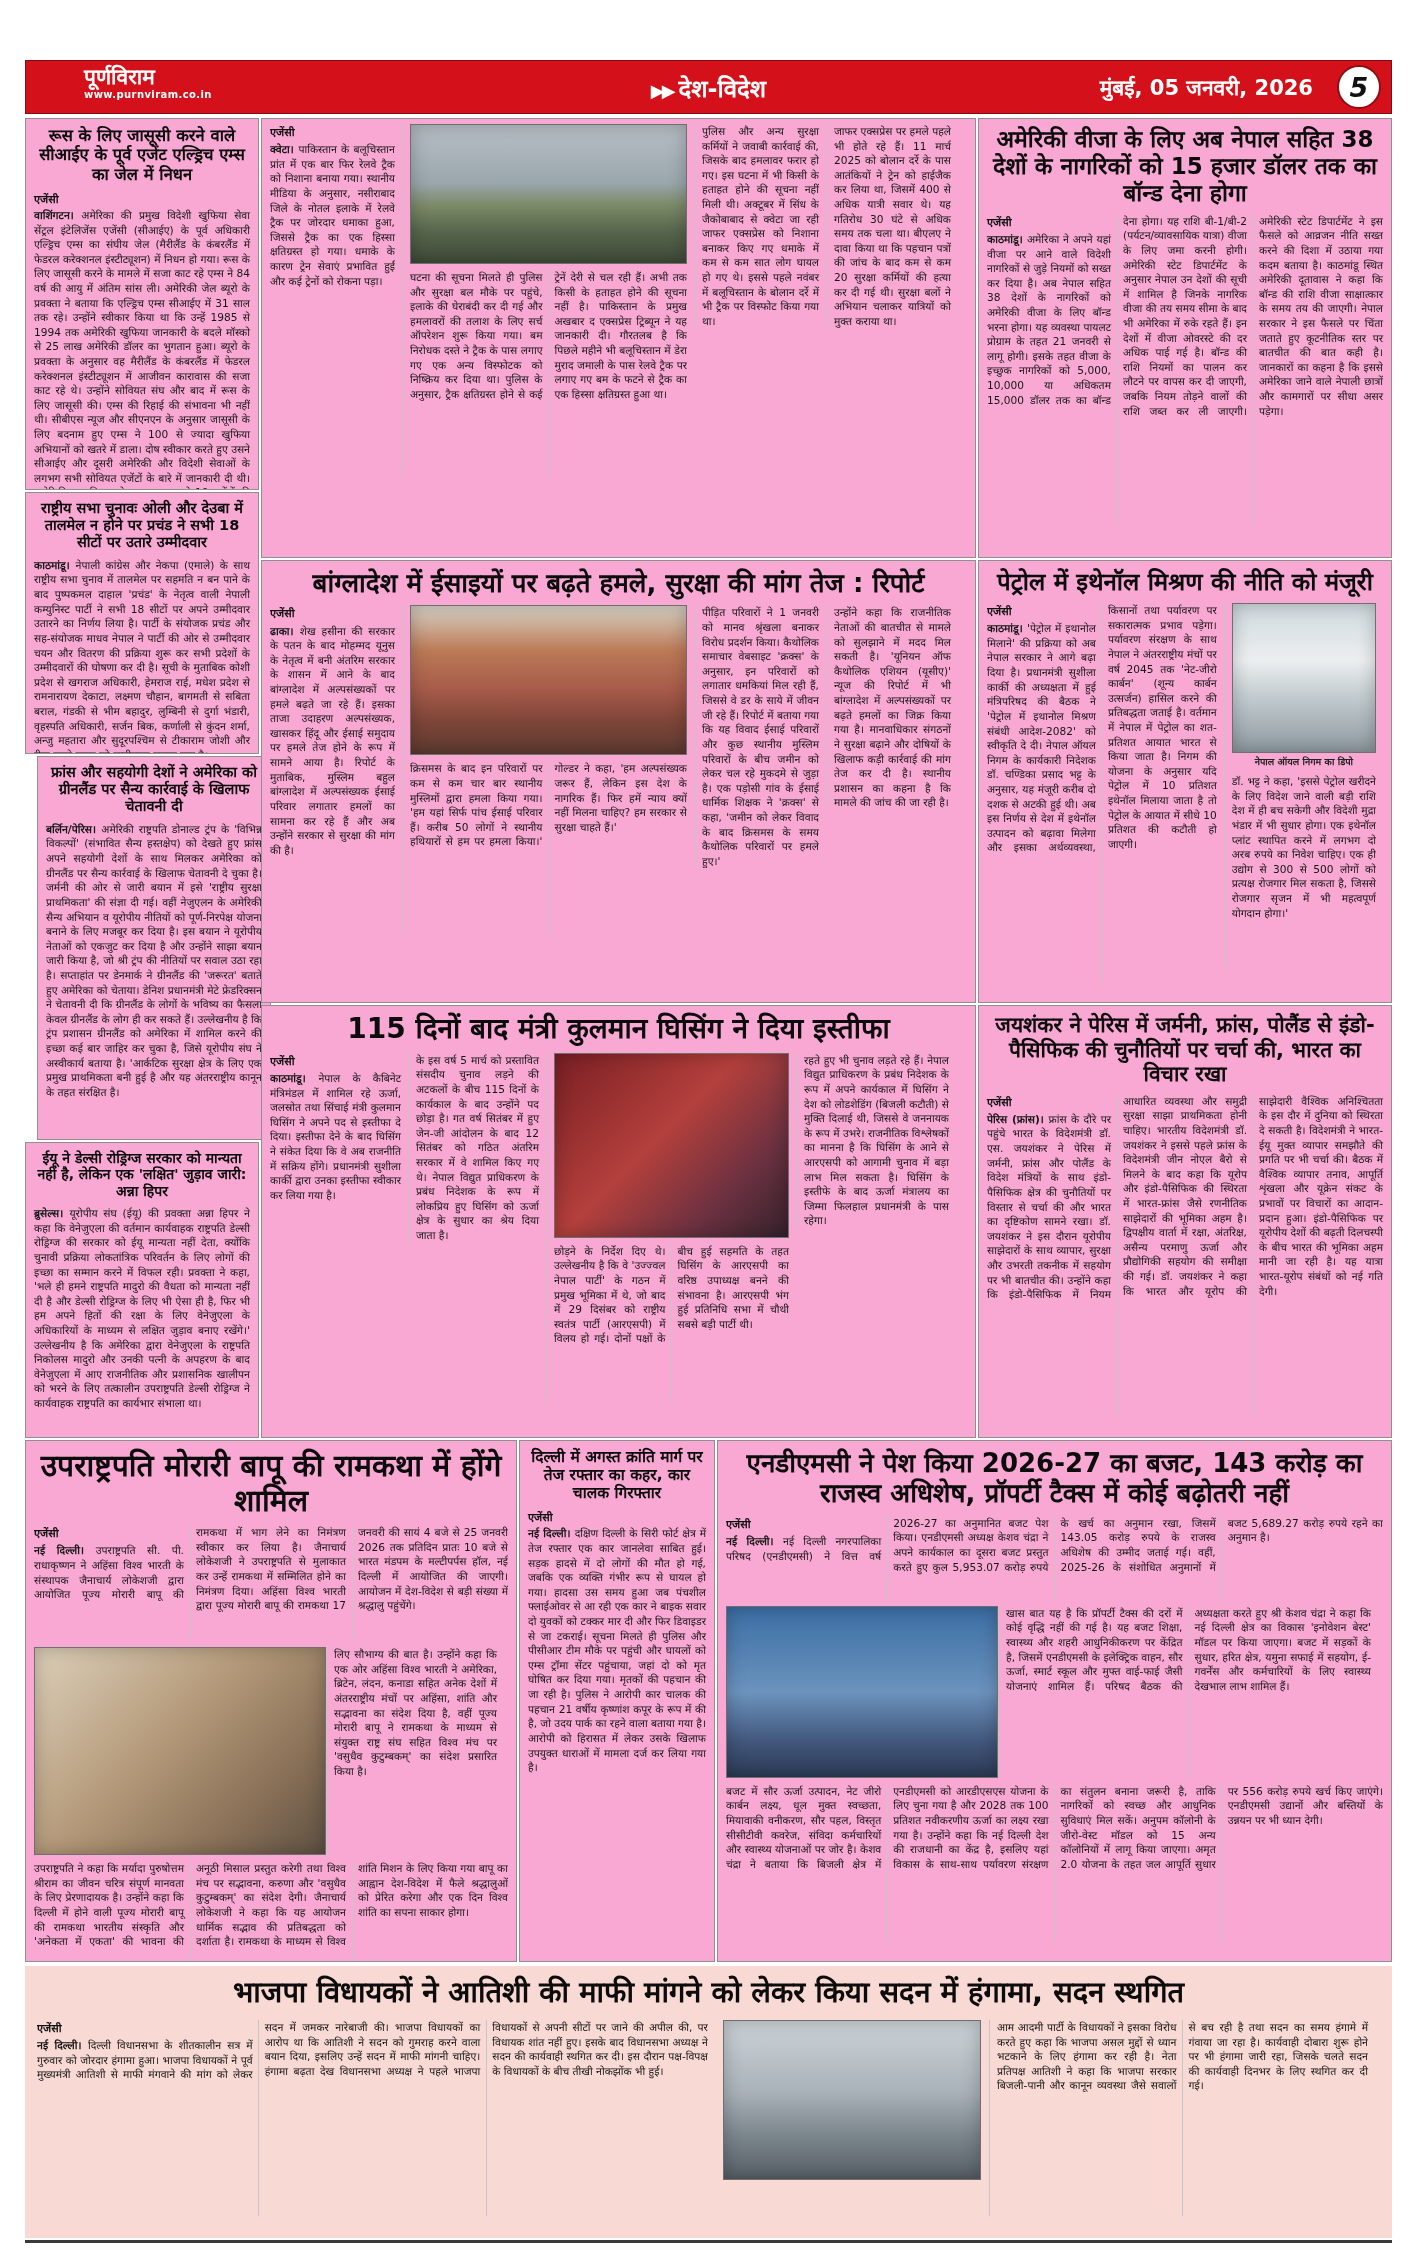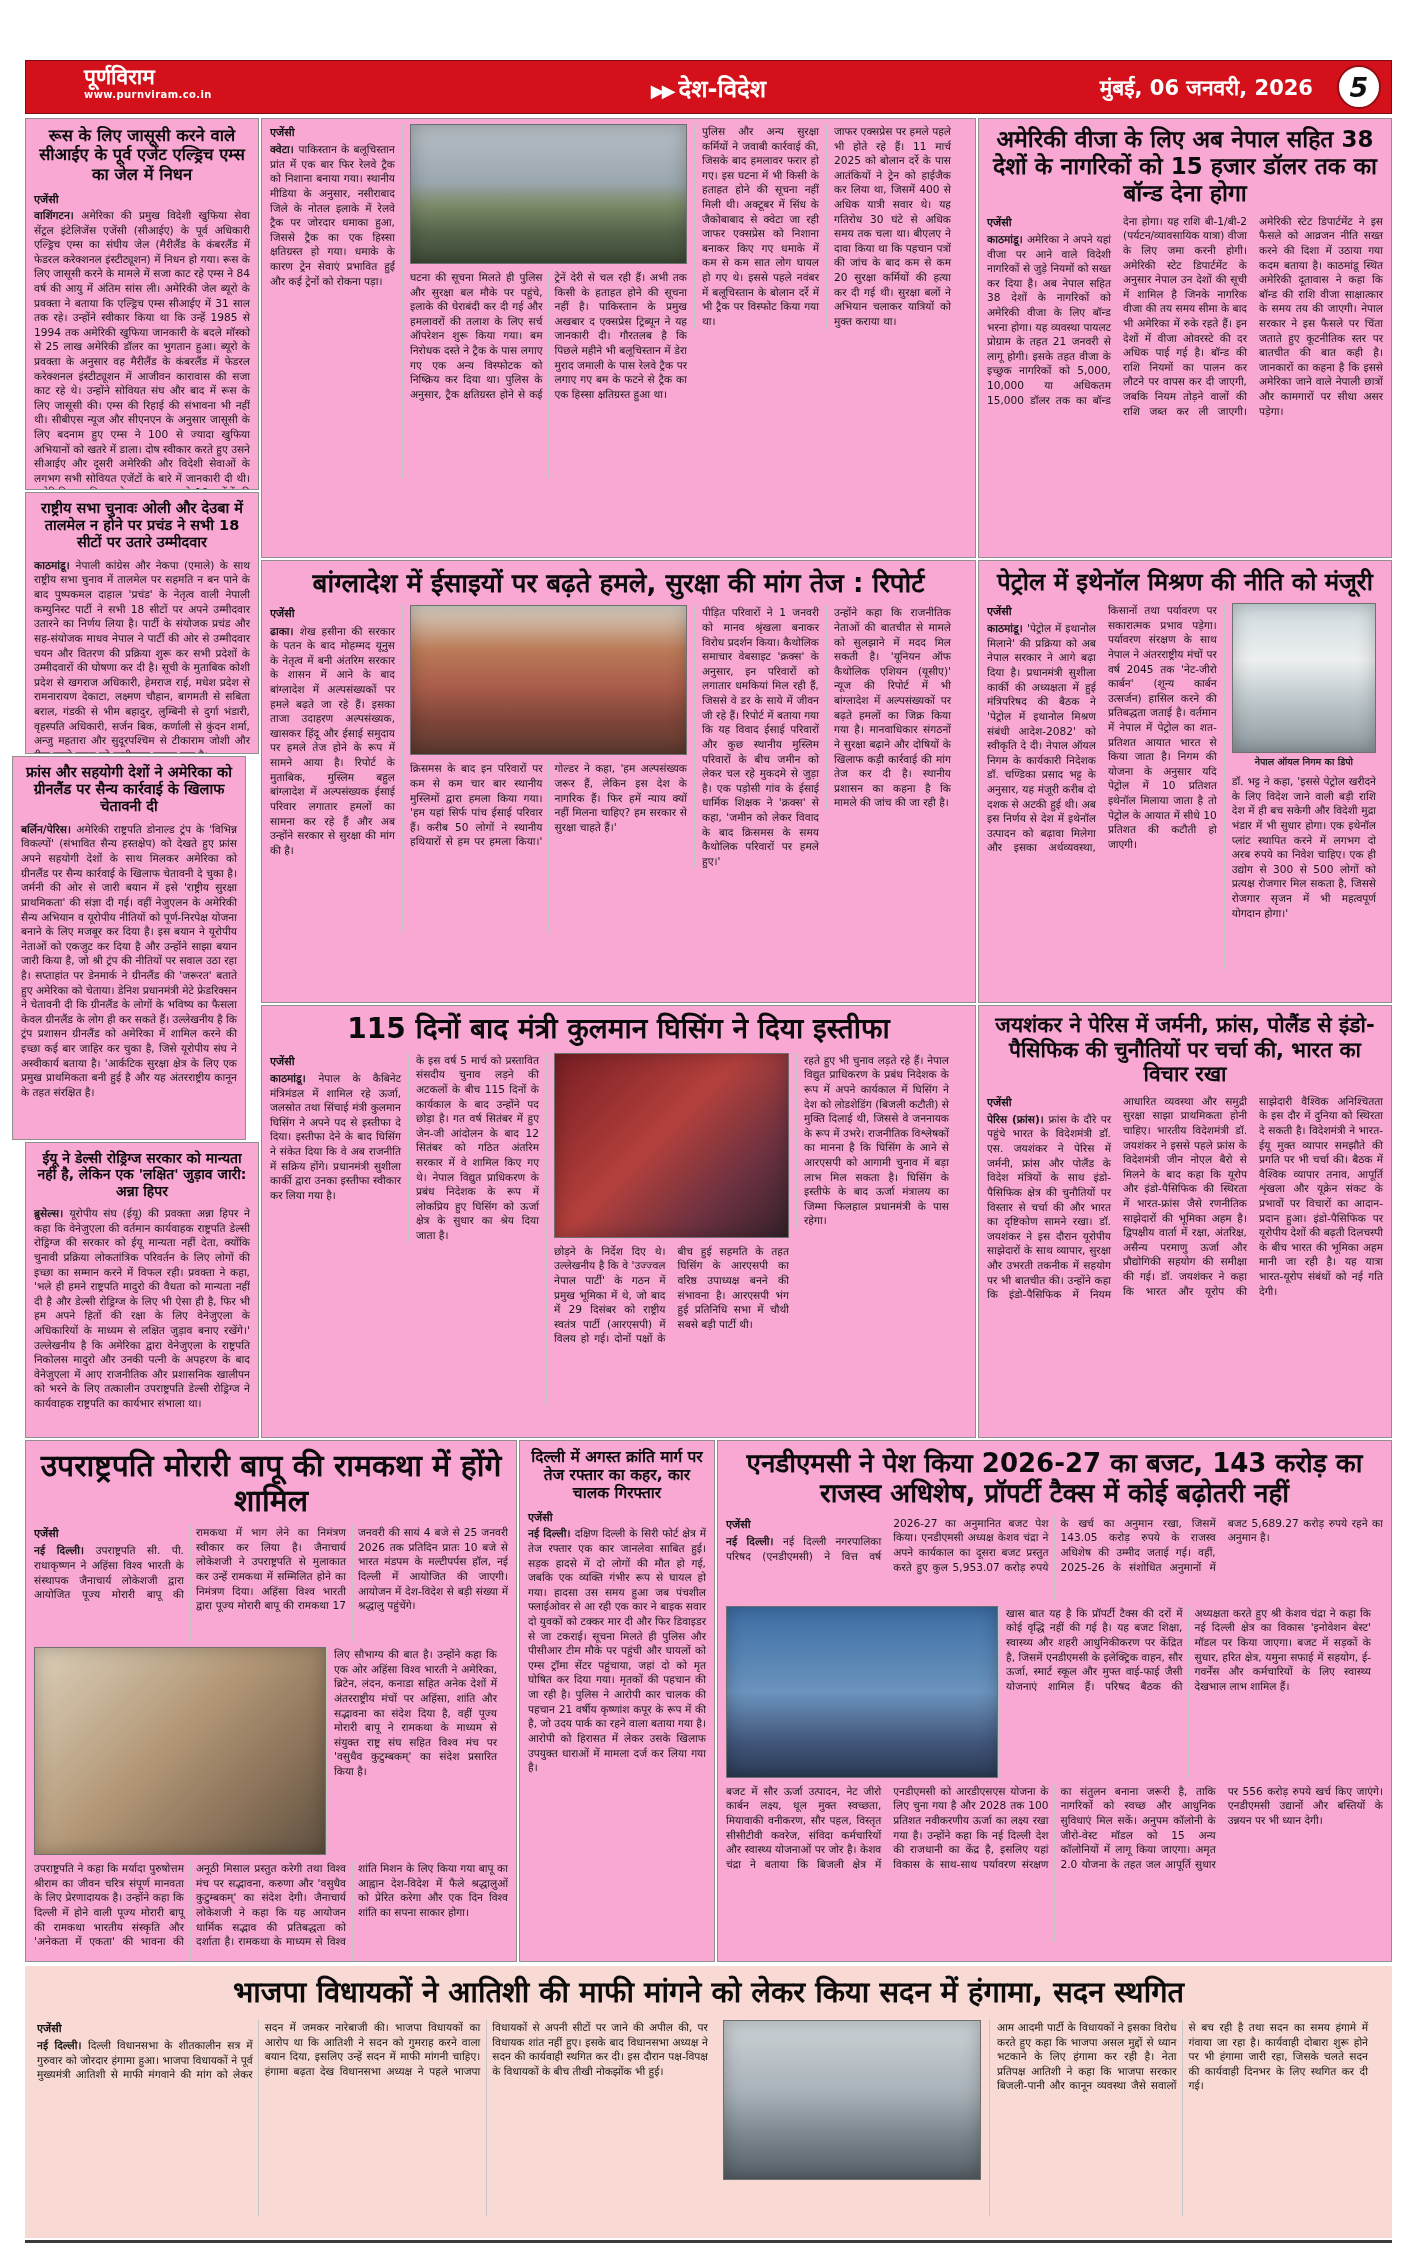--- a/index.html
+++ b/index.html
@@ -56,36 +56,36 @@
 <div id="page">
 
   <div id="mast" style="background: rgb(212, 17, 27);">
     <div class="logoblk">
       <div class="logo">पूर्णविराम</div>
       <div class="url">www.purnviram.co.in</div>
     </div>
     <div class="sect">
       <span class="arr">▶▶</span><span>देश-विदेश</span>
     </div>
-    <div class="date">मुंबई, 06 जनवरी, 2026</div>
+    <div class="date">मुंबई, 05 जनवरी, 2026</div>
     <div class="pgno">5</div>
   </div>
 
   <div class="art" style="left:25px;top:118px;width:234px;height:372px;">
     <div class="hl" style="font-size:16.5px;">रूस के लिए जासूसी करने वाले सीआईए के पूर्व एजेंट एल्ड्रिच एम्स का जेल में निधन</div>
     <div class="byline">एजेंसी</div>
     <div class="bd"><b class="dl">वाशिंगटन।</b><span>अमेरिका की प्रमुख विदेशी खुफिया सेवा सेंट्रल इंटेलिजेंस एजेंसी (सीआईए) के पूर्व अधिकारी एल्ड्रिच एम्स का संघीय जेल (मैरीलैंड के कंबरलैंड में फेडरल करेक्शनल इंस्टीट्यूशन) में निधन हो गया। रूस के लिए जासूसी करने के मामले में सजा काट रहे एम्स ने 84 वर्ष की आयु में अंतिम सांस ली। अमेरिकी जेल ब्यूरो के प्रवक्ता ने बताया कि एल्ड्रिच एम्स सीआईए में 31 साल तक रहे। उन्होंने स्वीकार किया था कि उन्हें 1985 से 1994 तक अमेरिकी खुफिया जानकारी के बदले मॉस्को से 25 लाख अमेरिकी डॉलर का भुगतान हुआ। ब्यूरो के प्रवक्ता के अनुसार वह मैरीलैंड के कंबरलैंड में फेडरल करेक्शनल इंस्टीट्यूशन में आजीवन कारावास की सजा काट रहे थे। उन्होंने सोवियत संघ और बाद में रूस के लिए जासूसी की। एम्स की रिहाई की संभावना भी नहीं थी। सीबीएस न्यूज और सीएनएन के अनुसार जासूसी के लिए बदनाम हुए एम्स ने 100 से ज्यादा खुफिया अभियानों को खतरे में डाला। दोष स्वीकार करते हुए उसने सीआईए और दूसरी अमेरिकी और विदेशी सेवाओं के लगभग सभी सोवियत एजेंटों के बारे में जानकारी दी थी। अमेरिकी रक्षा विभाग के अनुसार एम्स ने 10 एजेंटों की पहचान बताई। उनमें से कम से कम नौ को फांसी दे दी गई।</span></div>
   </div>
 
   <div class="art" style="left:25px;top:492px;width:234px;height:262px;">
     <div class="hl" style="font-size:14.5px;">राष्ट्रीय सभा चुनावः ओली और देउबा में तालमेल न होने पर प्रचंड ने सभी 18 सीटों पर उतारे उम्मीदवार</div>
     <div class="bd"><b class="dl">काठमांडू।</b><span>नेपाली कांग्रेस और नेकपा (एमाले) के साथ राष्ट्रीय सभा चुनाव में तालमेल पर सहमति न बन पाने के बाद पुष्पकमल दाहाल 'प्रचंड' के नेतृत्व वाली नेपाली कम्युनिस्ट पार्टी ने सभी 18 सीटों पर अपने उम्मीदवार उतारने का निर्णय लिया है। पार्टी के संयोजक प्रचंड और सह-संयोजक माधव नेपाल ने पार्टी की ओर से उम्मीदवार चयन और वितरण की प्रक्रिया शुरू कर सभी प्रदेशों के उम्मीदवारों की घोषणा कर दी है। सूची के मुताबिक कोशी प्रदेश से खगराज अधिकारी, हेमराज राई, मधेश प्रदेश से रामनारायण देकाटा, लक्ष्मण चौहान, बागमती से सबिता बराल, गंडकी से भीम बहादुर, लुम्बिनी से दुर्गा भंडारी, वृहस्पति अधिकारी, सर्जन बिक, कर्णाली से कुंदन शर्मा, अन्जु महतारा और सुदूरपश्चिम से टीकाराम जोशी और रीता कमरे सुनार को उम्मीदवार बनाया गया है।</span></div>
   </div>
 
-  <div class="art" style="left:12px;top:756px;width:234px;height:384px;">
+  <div class="art" style="left:37px;top:756px;width:234px;height:384px;">
     <div class="hl" style="font-size:14.5px;">फ्रांस और सहयोगी देशों ने अमेरिका को ग्रीनलैंड पर सैन्य कार्रवाई के खिलाफ चेतावनी दी</div>
     <div class="bd"><b class="dl">बर्लिन/पेरिस।</b><span>अमेरिकी राष्ट्रपति डोनाल्ड ट्रंप के 'विभिन्न विकल्पों' (संभावित सैन्य हस्तक्षेप) को देखते हुए फ्रांस अपने सहयोगी देशों के साथ मिलकर अमेरिका को ग्रीनलैंड पर सैन्य कार्रवाई के खिलाफ चेतावनी दे चुका है। जर्मनी की ओर से जारी बयान में इसे 'राष्ट्रीय सुरक्षा प्राथमिकता' की संज्ञा दी गई। वहीं नेजुएलन के अमेरिकी सैन्य अभियान व यूरोपीय नीतियों को पूर्ण-निरपेक्ष योजना बनाने के लिए मजबूर कर दिया है। इस बयान ने यूरोपीय नेताओं को एकजुट कर दिया है और उन्होंने साझा बयान जारी किया है, जो श्री ट्रंप की नीतियों पर सवाल उठा रहा है। सप्ताहांत पर डेनमार्क ने ग्रीनलैंड की 'जरूरत' बताते हुए अमेरिका को चेताया। डेनिश प्रधानमंत्री मेटे फ्रेडरिक्सन ने चेतावनी दी कि ग्रीनलैंड के लोगों के भविष्य का फैसला केवल ग्रीनलैंड के लोग ही कर सकते हैं। उल्लेखनीय है कि ट्रंप प्रशासन ग्रीनलैंड को अमेरिका में शामिल करने की इच्छा कई बार जाहिर कर चुका है, जिसे यूरोपीय संघ ने अस्वीकार्य बताया है। 'आर्कटिक सुरक्षा क्षेत्र के लिए एक प्रमुख प्राथमिकता बनी हुई है और यह अंतरराष्ट्रीय कानून के तहत संरक्षित है।</span></div>
   </div>
 
   <div class="art" style="left:25px;top:1142px;width:234px;height:296px;">
     <div class="hl" style="font-size:14px;">ईयू ने डेल्सी रोड्रिग्ज सरकार को मान्यता नहीं है, लेकिन एक 'लक्षित' जुड़ाव जारी: अन्ना हिपर</div>
     <div class="bd"><b class="dl">ब्रुसेल्स।</b><span>यूरोपीय संघ (ईयू) की प्रवक्ता अन्ना हिपर ने कहा कि वेनेजुएला की वर्तमान कार्यवाहक राष्ट्रपति डेल्सी रोड्रिग्ज की सरकार को ईयू मान्यता नहीं देता, क्योंकि चुनावी प्रक्रिया लोकतांत्रिक परिवर्तन के लिए लोगों की इच्छा का सम्मान करने में विफल रही। प्रवक्ता ने कहा, 'भले ही हमने राष्ट्रपति मादुरो की वैधता को मान्यता नहीं दी है और डेल्सी रोड्रिग्ज के लिए भी ऐसा ही है, फिर भी हम अपने हितों की रक्षा के लिए वेनेजुएला के अधिकारियों के माध्यम से लक्षित जुड़ाव बनाए रखेंगे।' उल्लेखनीय है कि अमेरिका द्वारा वेनेजुएला के राष्ट्रपति निकोलस मादुरो और उनकी पत्नी के अपहरण के बाद वेनेजुएला में आए राजनीतिक और प्रशासनिक खालीपन को भरने के लिए तत्कालीन उपराष्ट्रपति डेल्सी रोड्रिग्ज ने कार्यवाहक राष्ट्रपति का कार्यभार संभाला था।</span></div>
   </div>
 
   <div class="art" style="left:261px;top:118px;width:715px;height:440px;">

